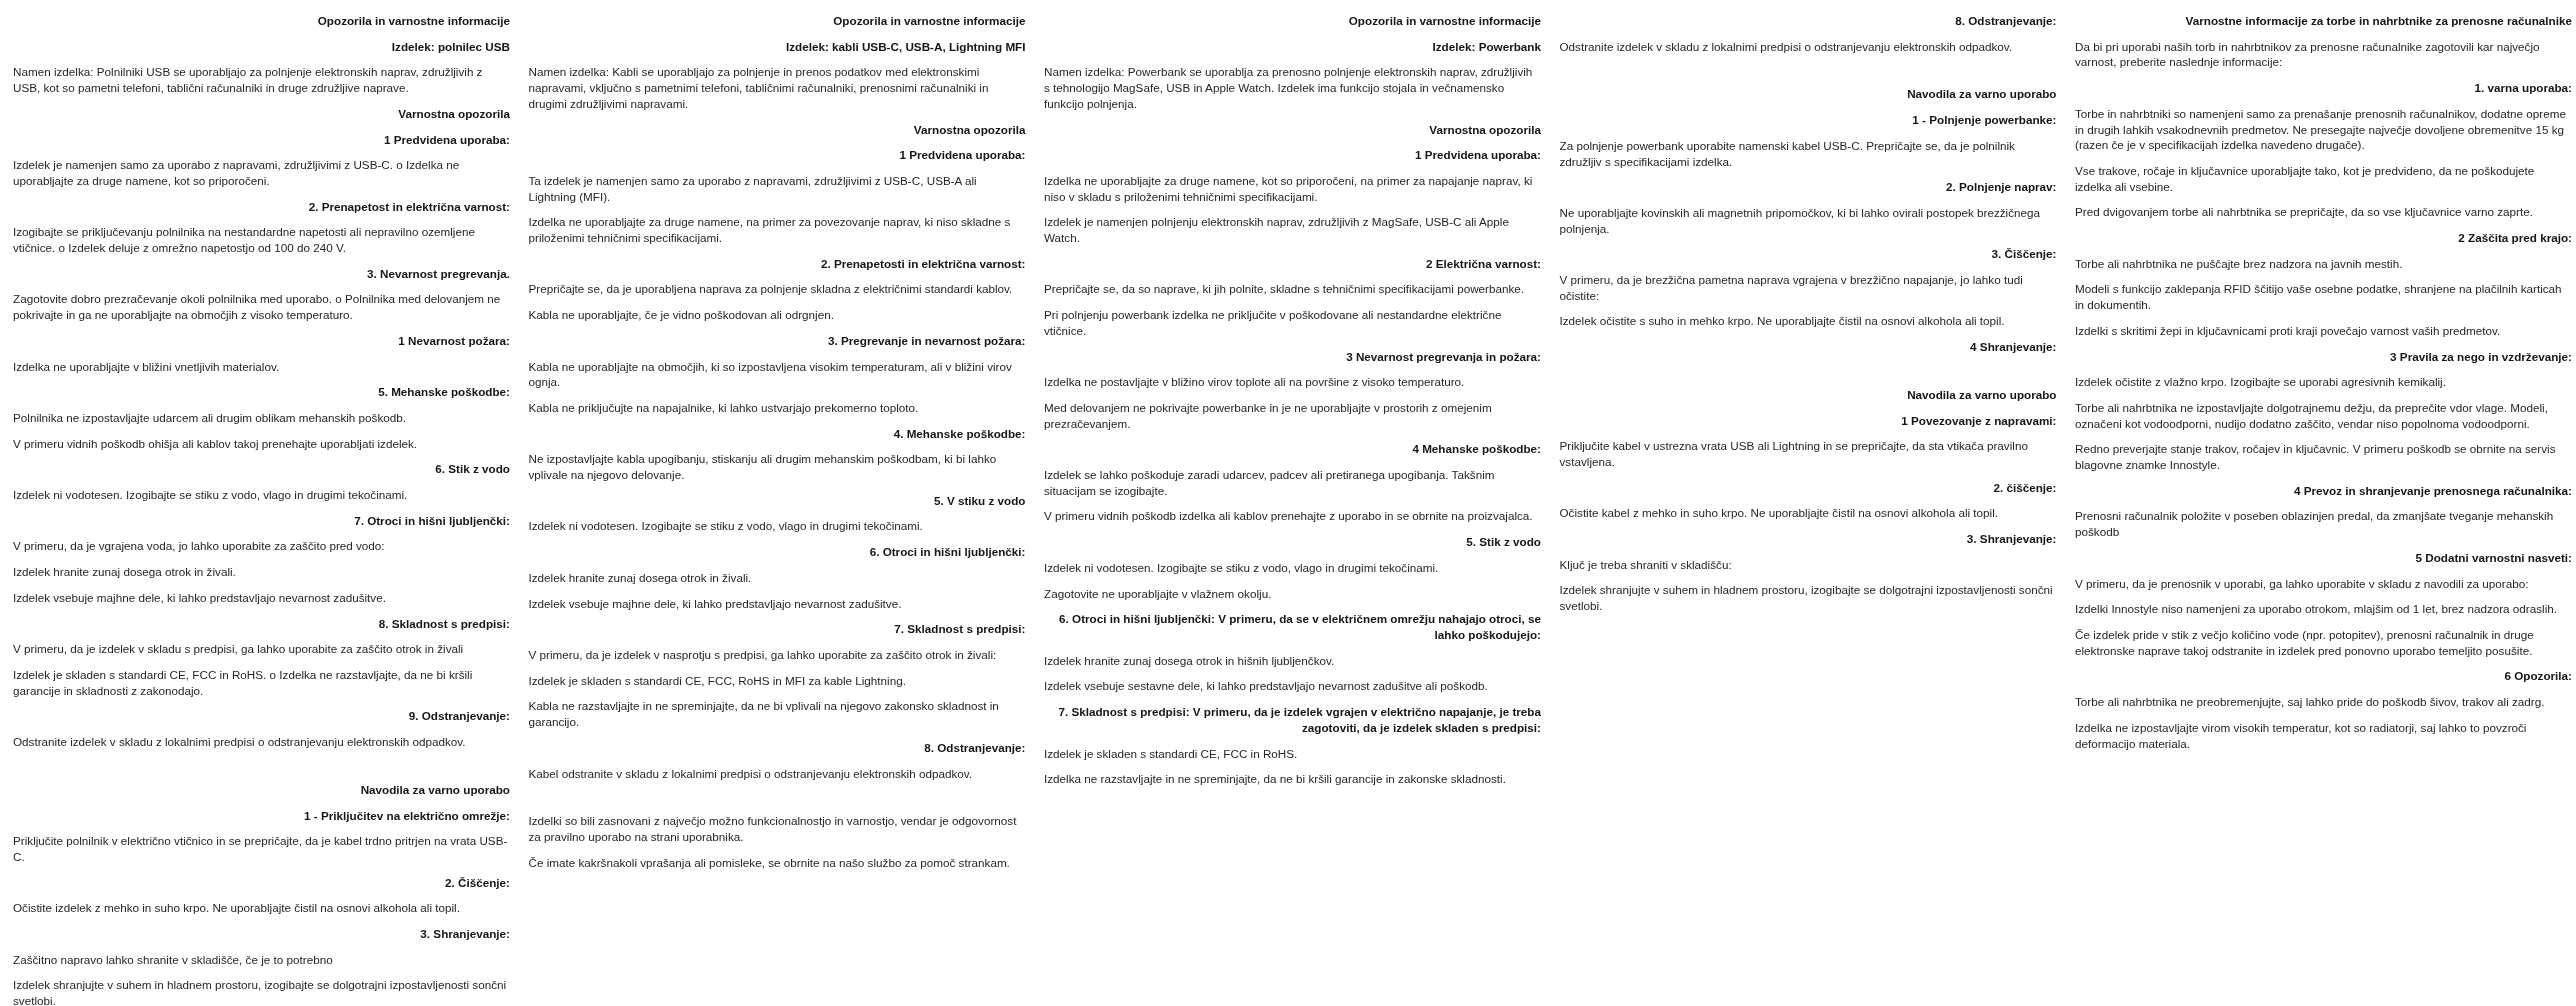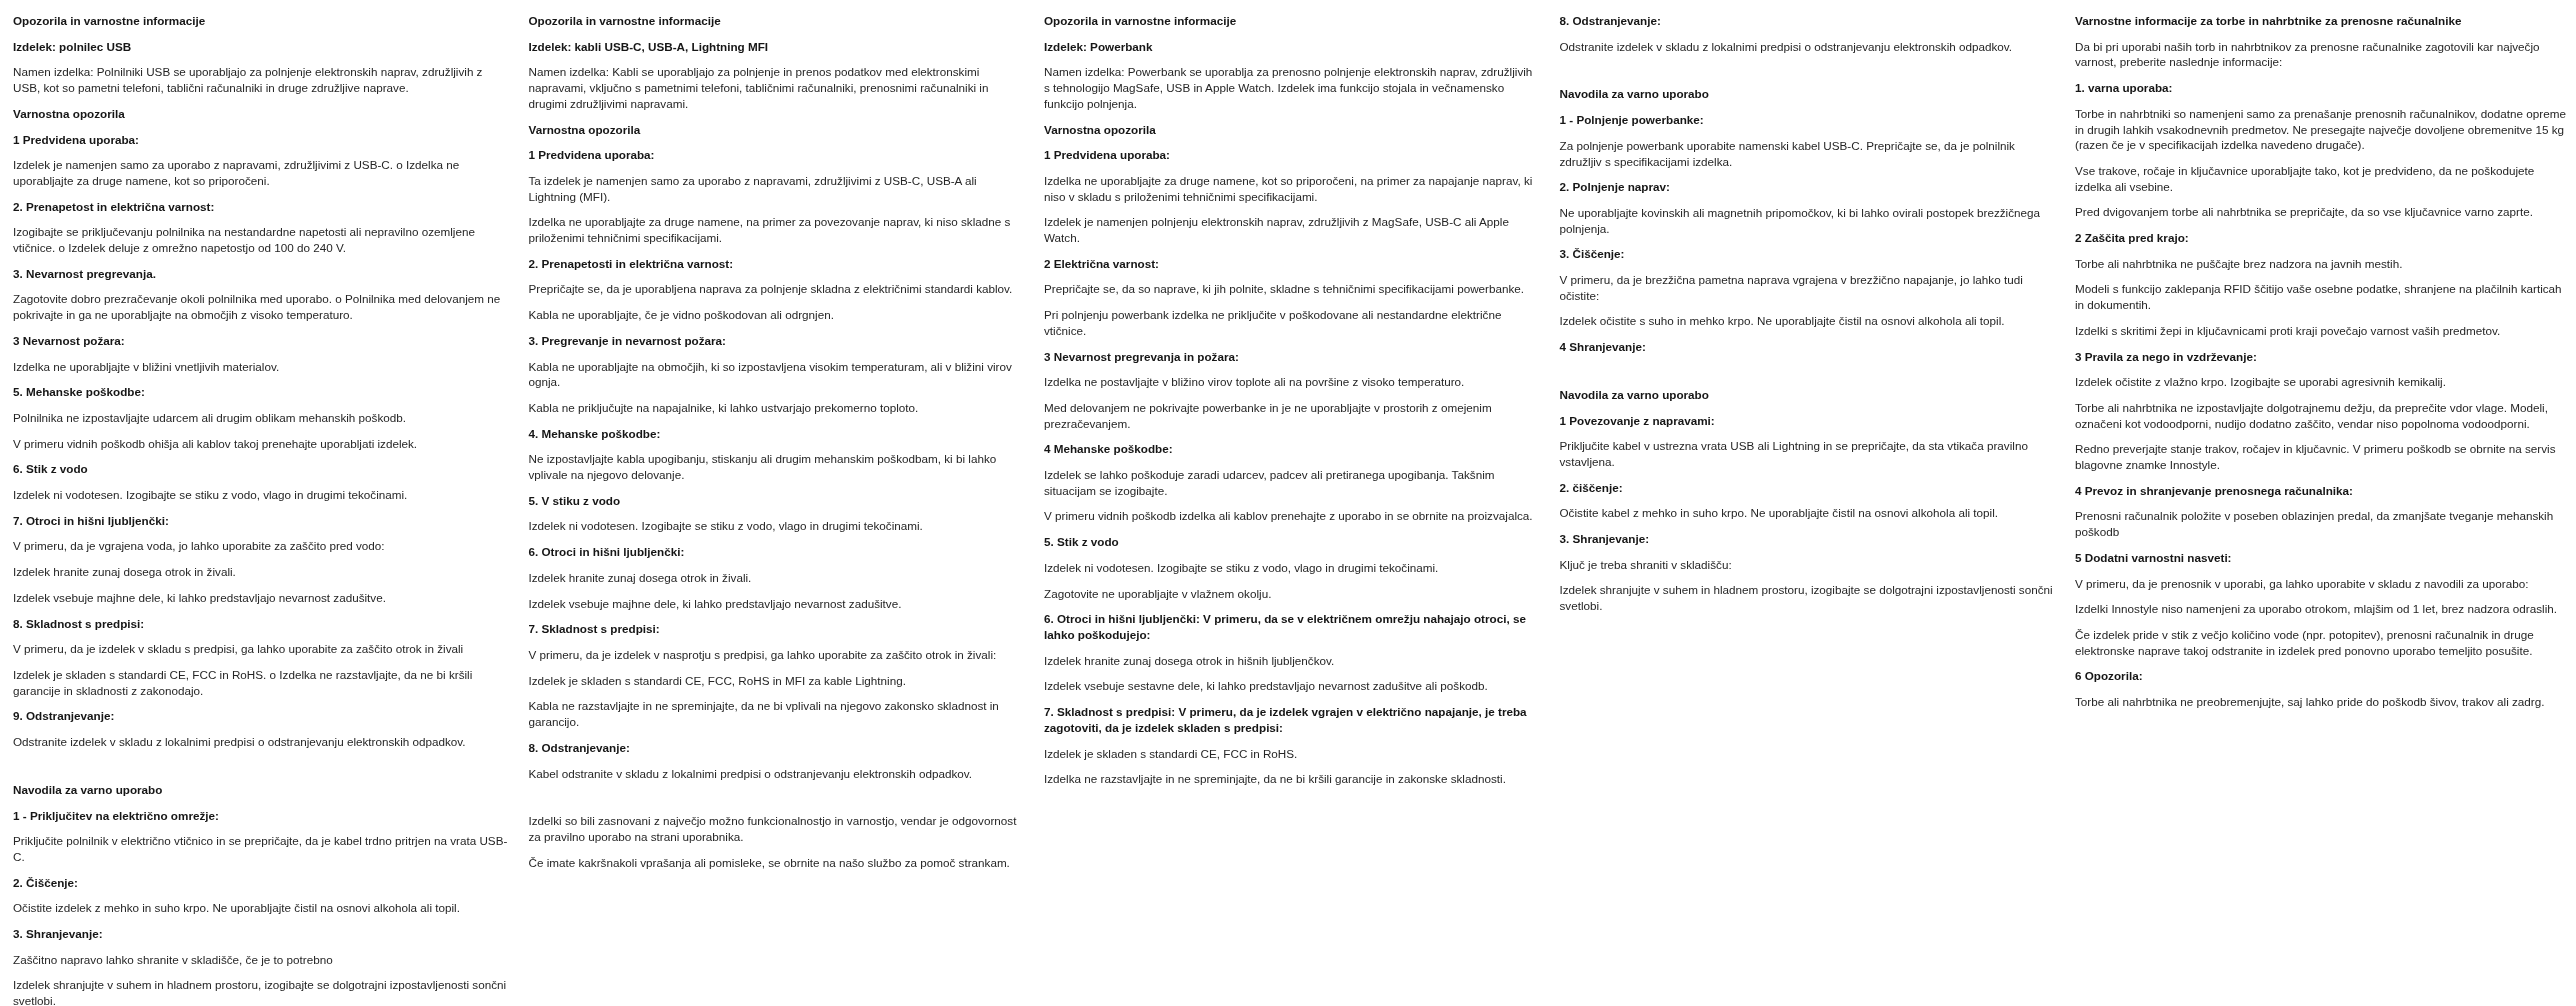--- a/index.html
+++ b/index.html
@@ -23,20 +23,21 @@
   .col {
     flex: 0 0 497px;
     width: 497px;
   }
   .col h3 {
     font-size: 11.7px;
     line-height: 15.7px;
     font-weight: 700;
     color: #161616;
     margin: 0 0 10px 0;
+    text-align: right;
   }
   .col p {
     font-size: 11.7px;
     line-height: 15.7px;
     font-weight: 400;
     color: #262626;
     margin: 0 0 10px 0;
   }
   .block-gap {
     height: 22px;
@@ -50,21 +51,21 @@
       <h3>Opozorila in varnostne informacije</h3>
       <h3>Izdelek: polnilec USB</h3>
       <p>Namen izdelka: Polnilniki USB se uporabljajo za polnjenje elektronskih naprav, združljivih z USB, kot so pametni telefoni, tablični računalniki in druge združljive naprave.</p>
       <h3>Varnostna opozorila</h3>
       <h3>1 Predvidena uporaba:</h3>
       <p>Izdelek je namenjen samo za uporabo z napravami, združljivimi z USB-C. o Izdelka ne uporabljajte za druge namene, kot so priporočeni.</p>
       <h3>2. Prenapetost in električna varnost:</h3>
       <p>Izogibajte se priključevanju polnilnika na nestandardne napetosti ali nepravilno ozemljene vtičnice. o Izdelek deluje z omrežno napetostjo od 100 do 240 V.</p>
       <h3>3. Nevarnost pregrevanja.</h3>
       <p>Zagotovite dobro prezračevanje okoli polnilnika med uporabo. o Polnilnika med delovanjem ne pokrivajte in ga ne uporabljajte na območjih z visoko temperaturo.</p>
-      <h3>3 Nevarnost požara:</h3>
+      <h3>1 Nevarnost požara:</h3>
       <p>Izdelka ne uporabljajte v bližini vnetljivih materialov.</p>
       <h3>5. Mehanske poškodbe:</h3>
       <p>Polnilnika ne izpostavljajte udarcem ali drugim oblikam mehanskih poškodb.</p>
       <p>V primeru vidnih poškodb ohišja ali kablov takoj prenehajte uporabljati izdelek.</p>
       <h3>6. Stik z vodo</h3>
       <p>Izdelek ni vodotesen. Izogibajte se stiku z vodo, vlago in drugimi tekočinami.</p>
       <h3>7. Otroci in hišni ljubljenčki:</h3>
       <p>V primeru, da je vgrajena voda, jo lahko uporabite za zaščito pred vodo:</p>
       <p>Izdelek hranite zunaj dosega otrok in živali.</p>
       <p>Izdelek vsebuje majhne dele, ki lahko predstavljajo nevarnost zadušitve.</p>
@@ -180,15 +181,16 @@
       <p>Torbe ali nahrbtnika ne izpostavljajte dolgotrajnemu dežju, da preprečite vdor vlage. Modeli, označeni kot vodoodporni, nudijo dodatno zaščito, vendar niso popolnoma vodoodporni.</p>
       <p>Redno preverjajte stanje trakov, ročajev in ključavnic. V primeru poškodb se obrnite na servis blagovne znamke Innostyle.</p>
       <h3>4 Prevoz in shranjevanje prenosnega računalnika:</h3>
       <p>Prenosni računalnik položite v poseben oblazinjen predal, da zmanjšate tveganje mehanskih poškodb</p>
       <h3>5 Dodatni varnostni nasveti:</h3>
       <p>V primeru, da je prenosnik v uporabi, ga lahko uporabite v skladu z navodili za uporabo:</p>
       <p>Izdelki Innostyle niso namenjeni za uporabo otrokom, mlajšim od 1 let, brez nadzora odraslih.</p>
       <p>Če izdelek pride v stik z večjo količino vode (npr. potopitev), prenosni računalnik in druge elektronske naprave takoj odstranite in izdelek pred ponovno uporabo temeljito posušite.</p>
       <h3>6 Opozorila:</h3>
       <p>Torbe ali nahrbtnika ne preobremenjujte, saj lahko pride do poškodb šivov, trakov ali zadrg.</p>
+      <p>Izdelka ne izpostavljajte virom visokih temperatur, kot so radiatorji, saj lahko to povzroči deformacijo materiala.</p>
     </div>
   </div>
 
 
 </body></html>

